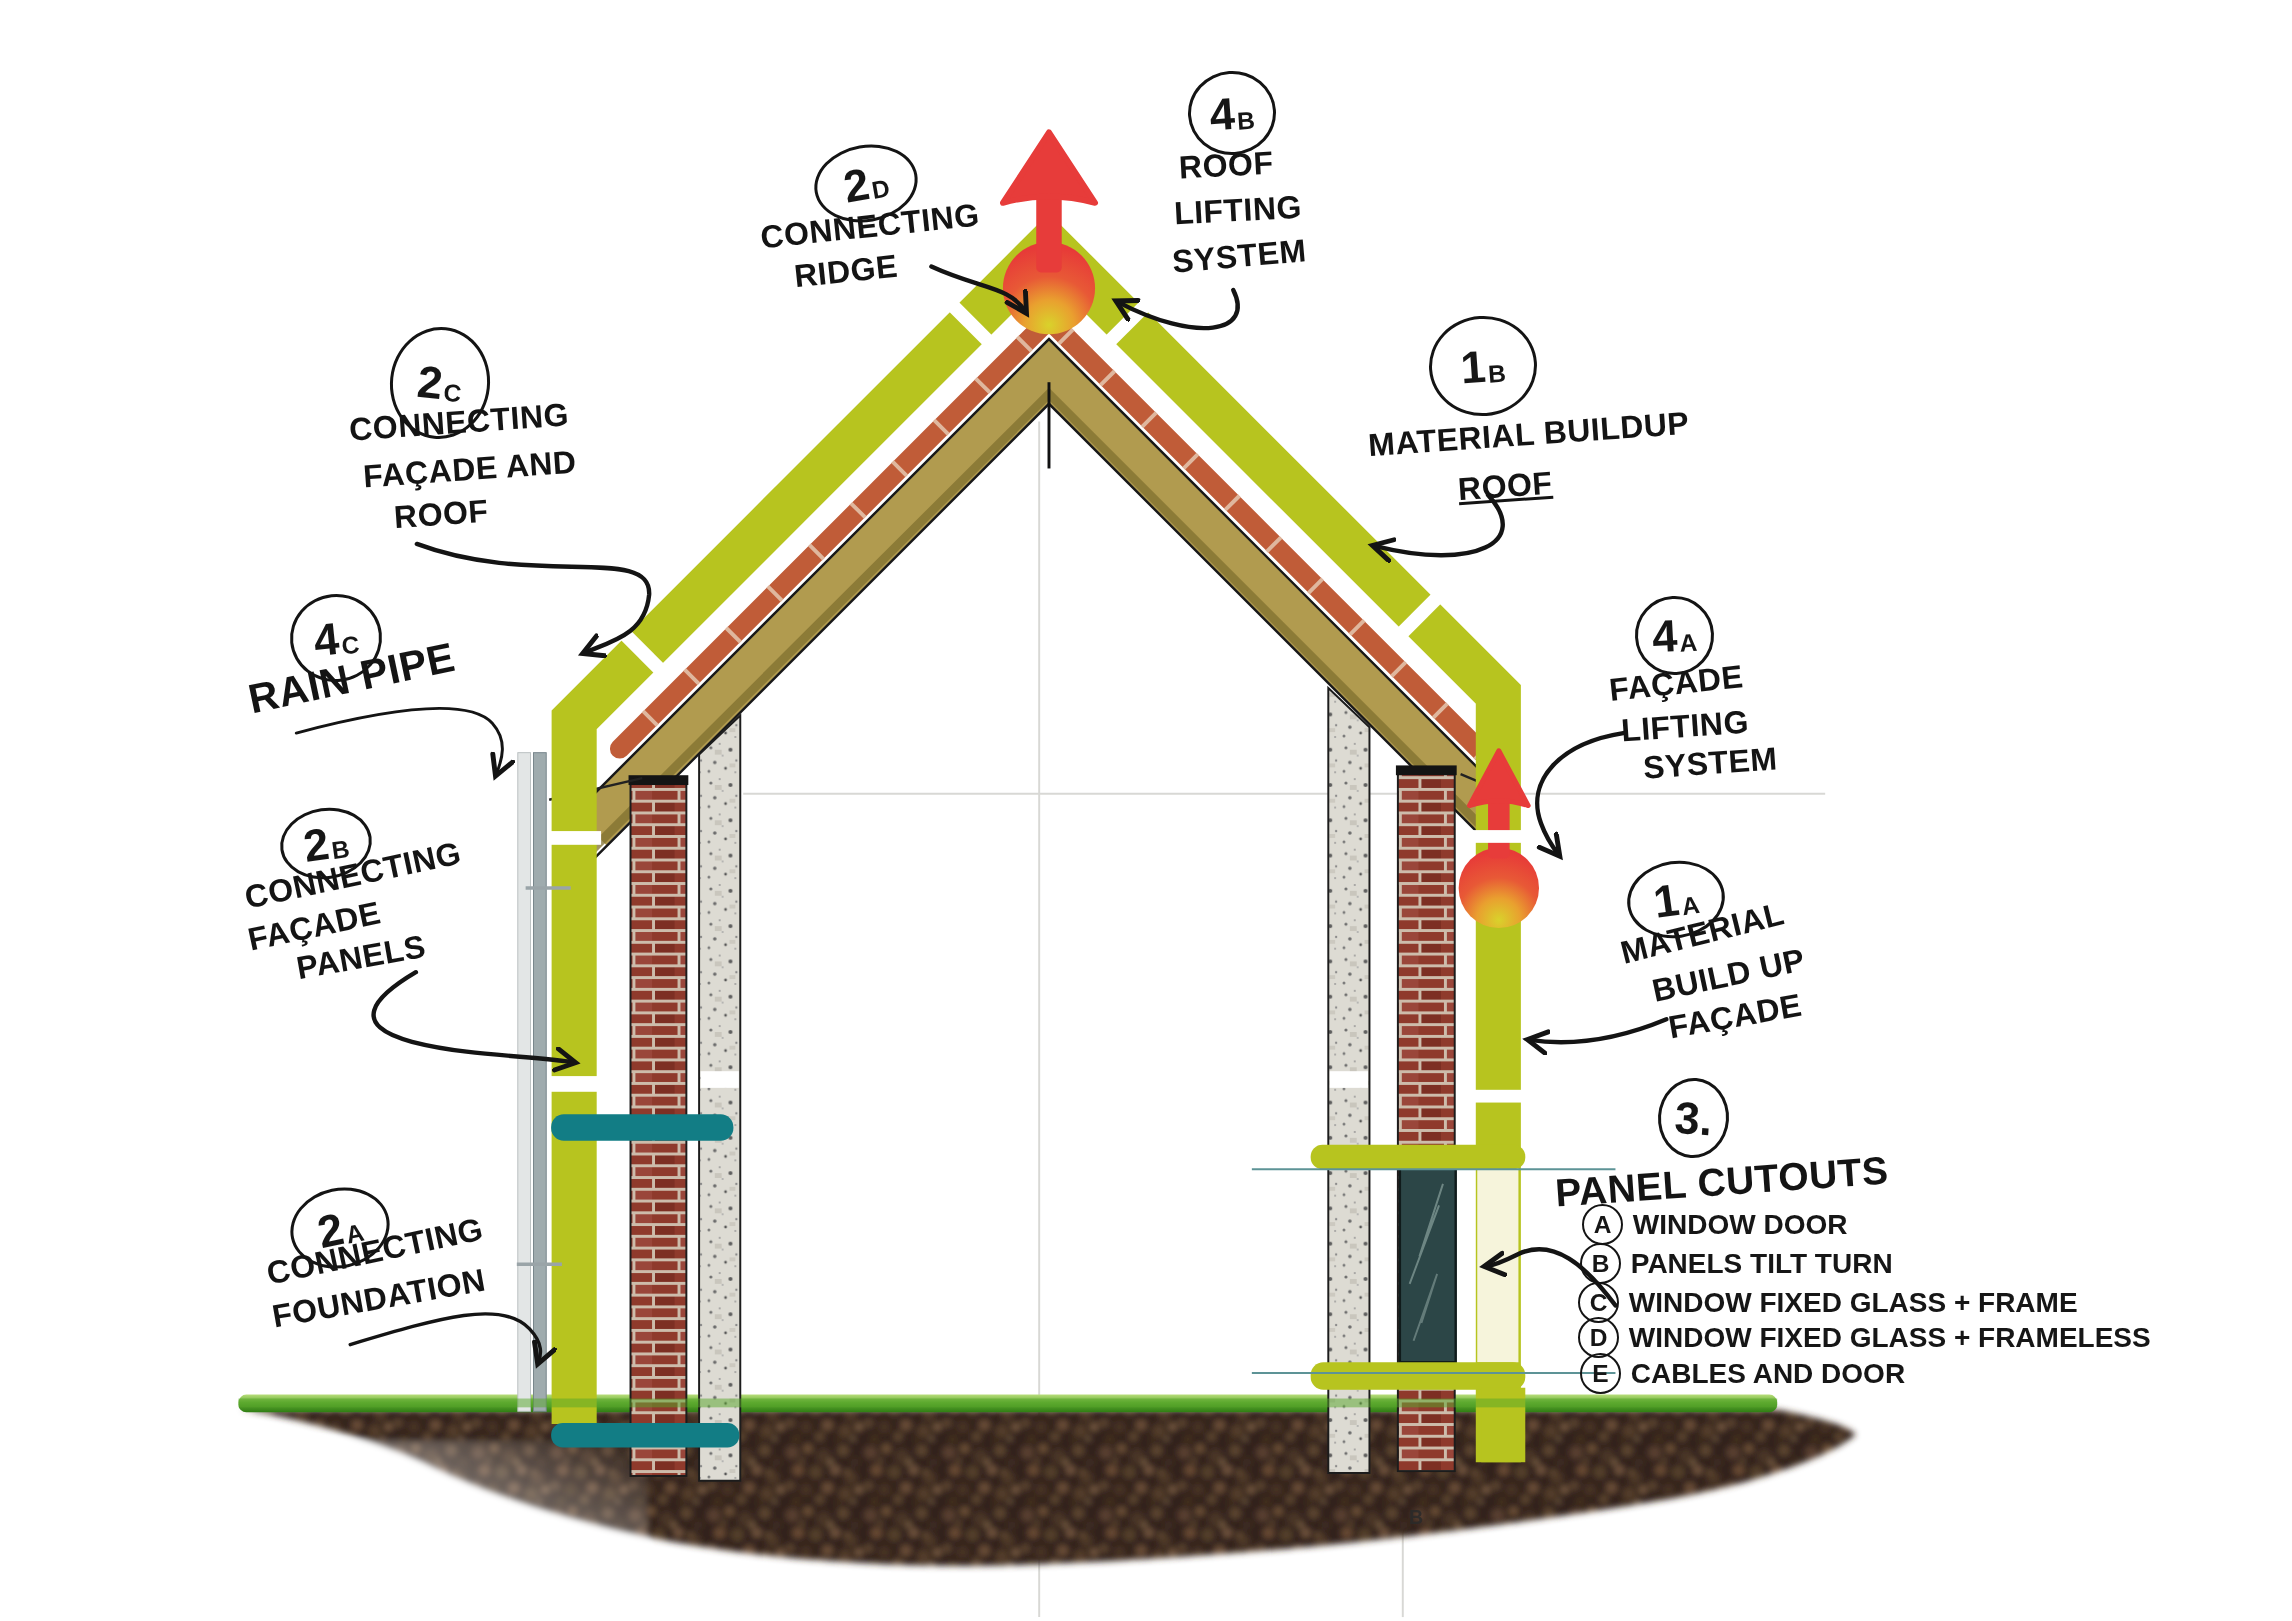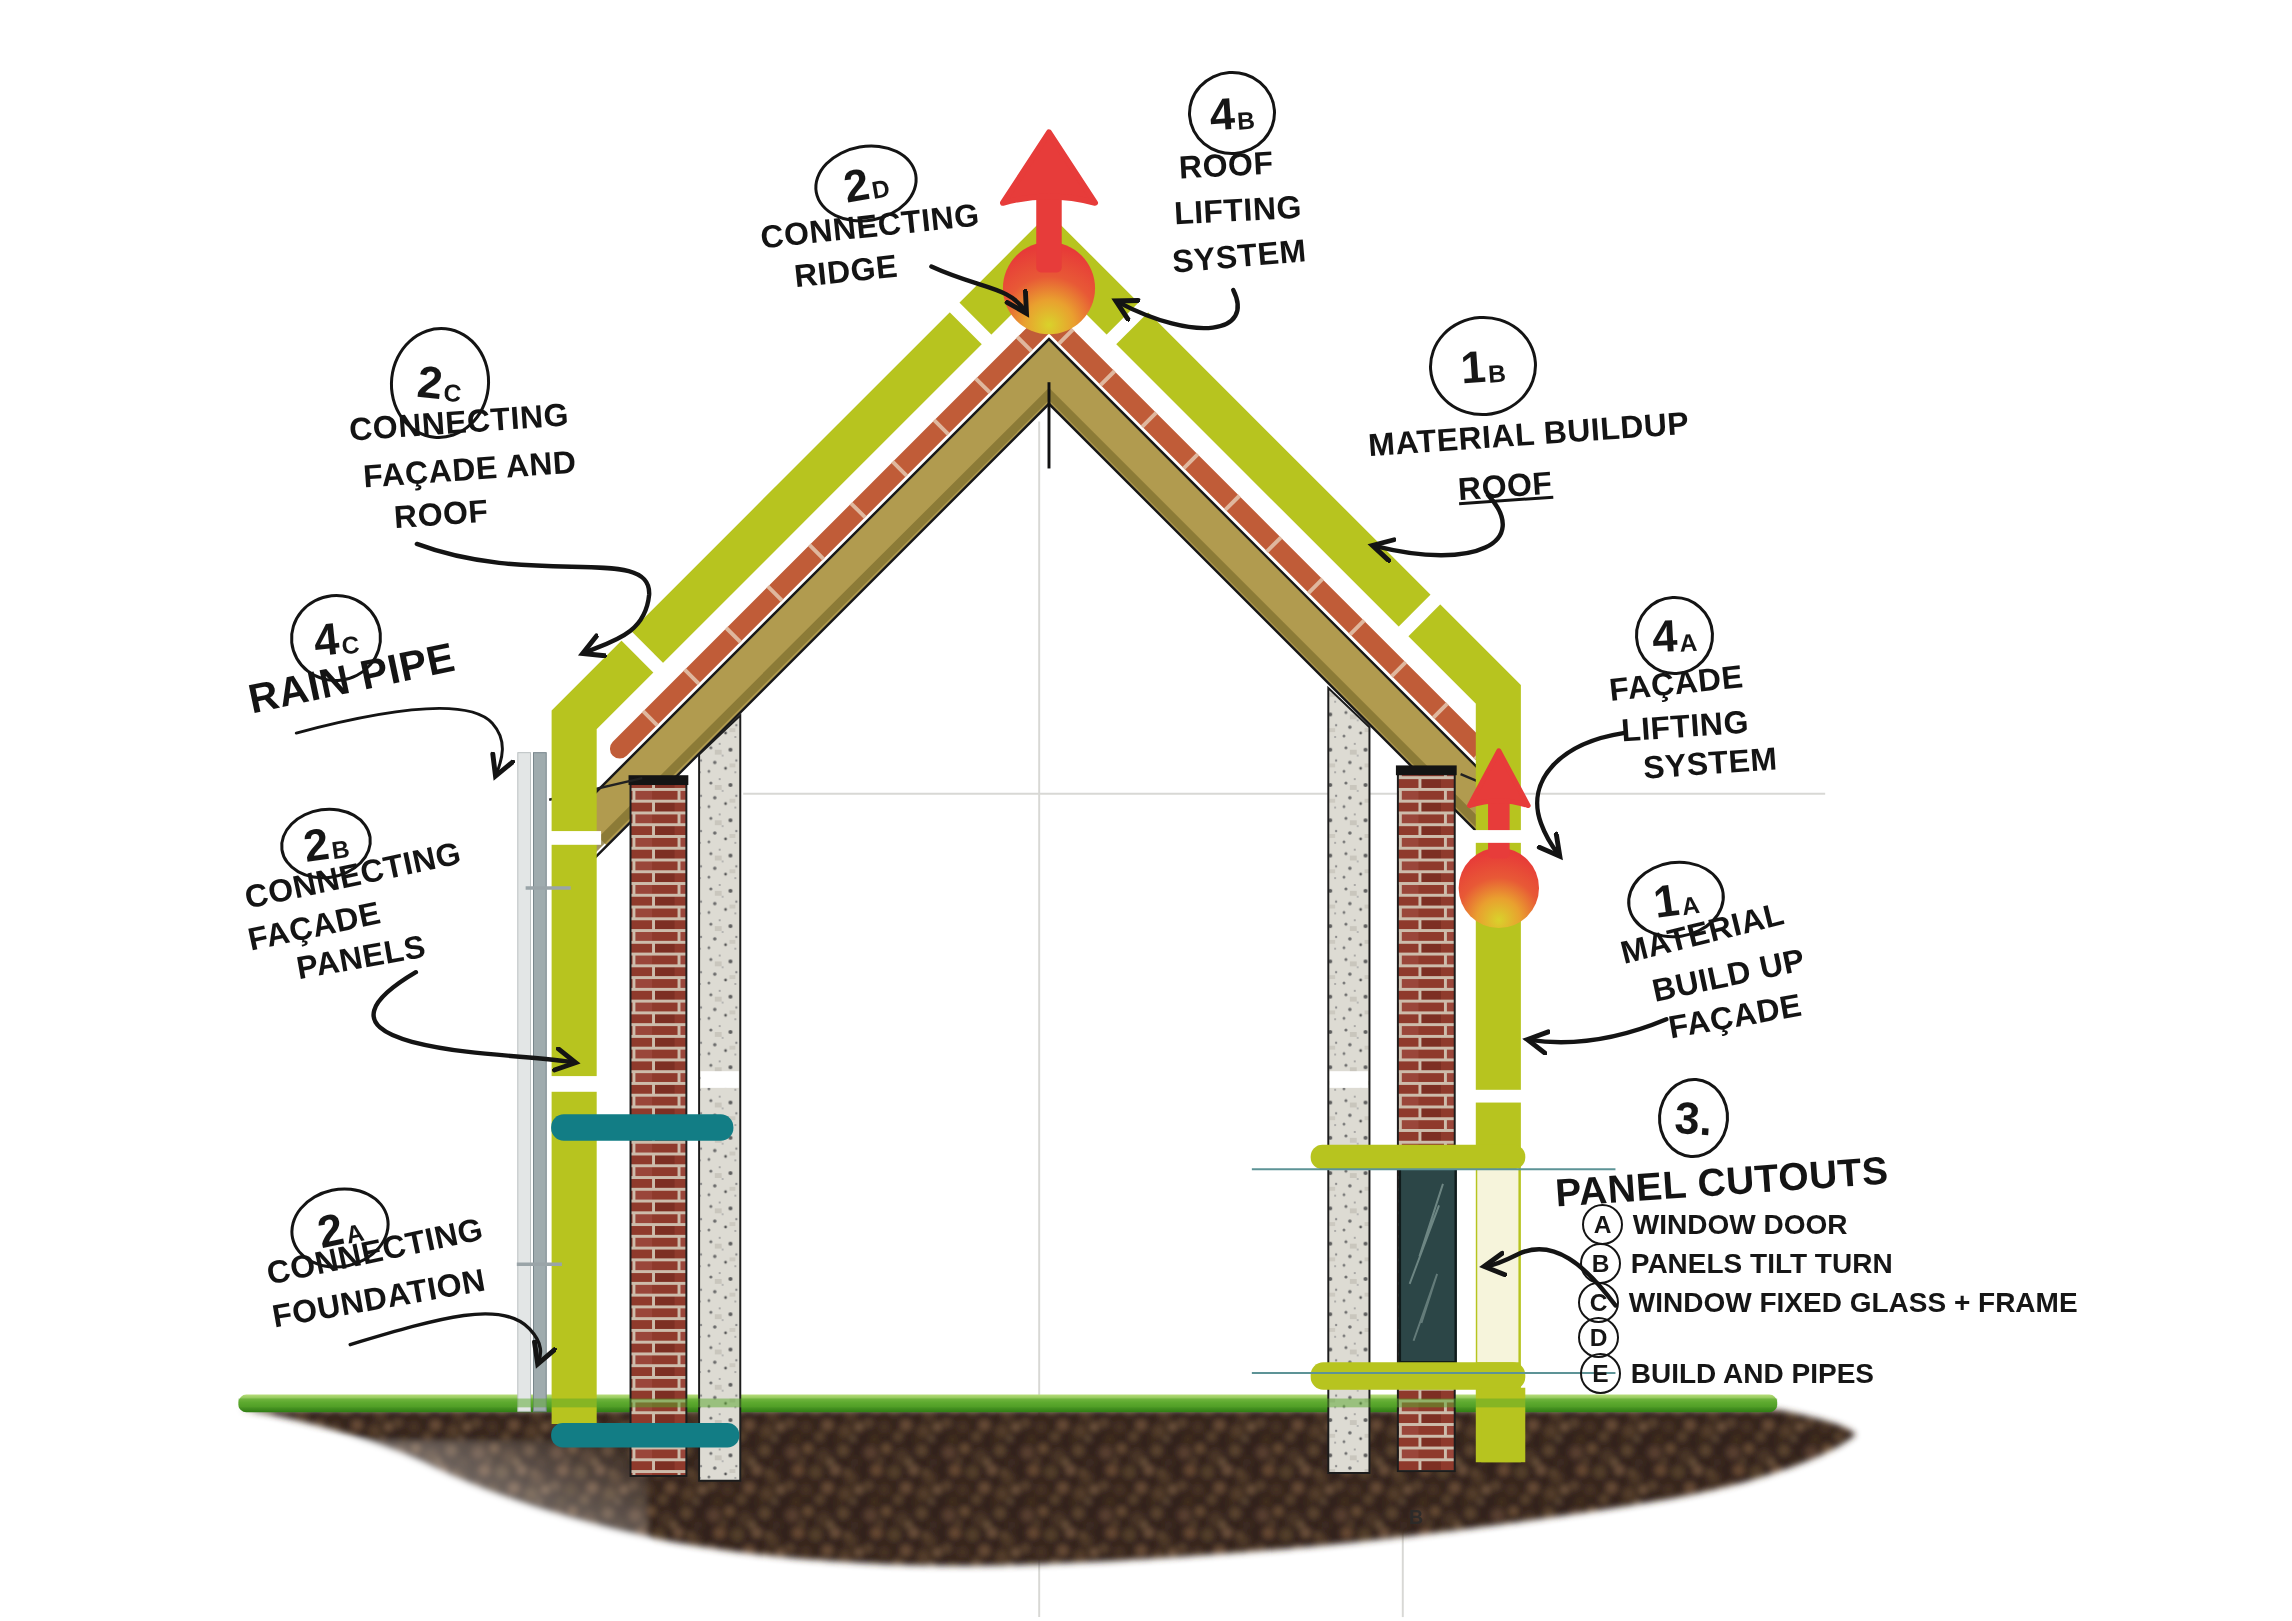--- a/index.html
+++ b/index.html
@@ -300,22 +300,23 @@
 <div class="cutrow" style="left:1580px;top:1243px;">
   <span class="cl">B</span>
   <span class="ct">PANELS TILT TURN</span>
 </div>
 <div class="cutrow" style="left:1578px;top:1282px;">
   <span class="cl">C</span>
   <span class="ct">WINDOW FIXED GLASS + FRAME</span>
 </div>
 <div class="cutrow" style="left:1578px;top:1317px;">
   <span class="cl">D</span>
+  <span class="ct">WINDOW FIXED GLASS + FRAMELESS</span>
 </div>
 <div class="cutrow" style="left:1580px;top:1353px;">
   <span class="cl">E</span>
-  <span class="ct">BUILD AND PIPES</span>
+  <span class="ct">CABLES AND DOOR</span>
 </div>
 
 <div class="bmark" style="left:1409px;top:1506px;">B</div>
 
 </div>
 
 
 </body></html>

